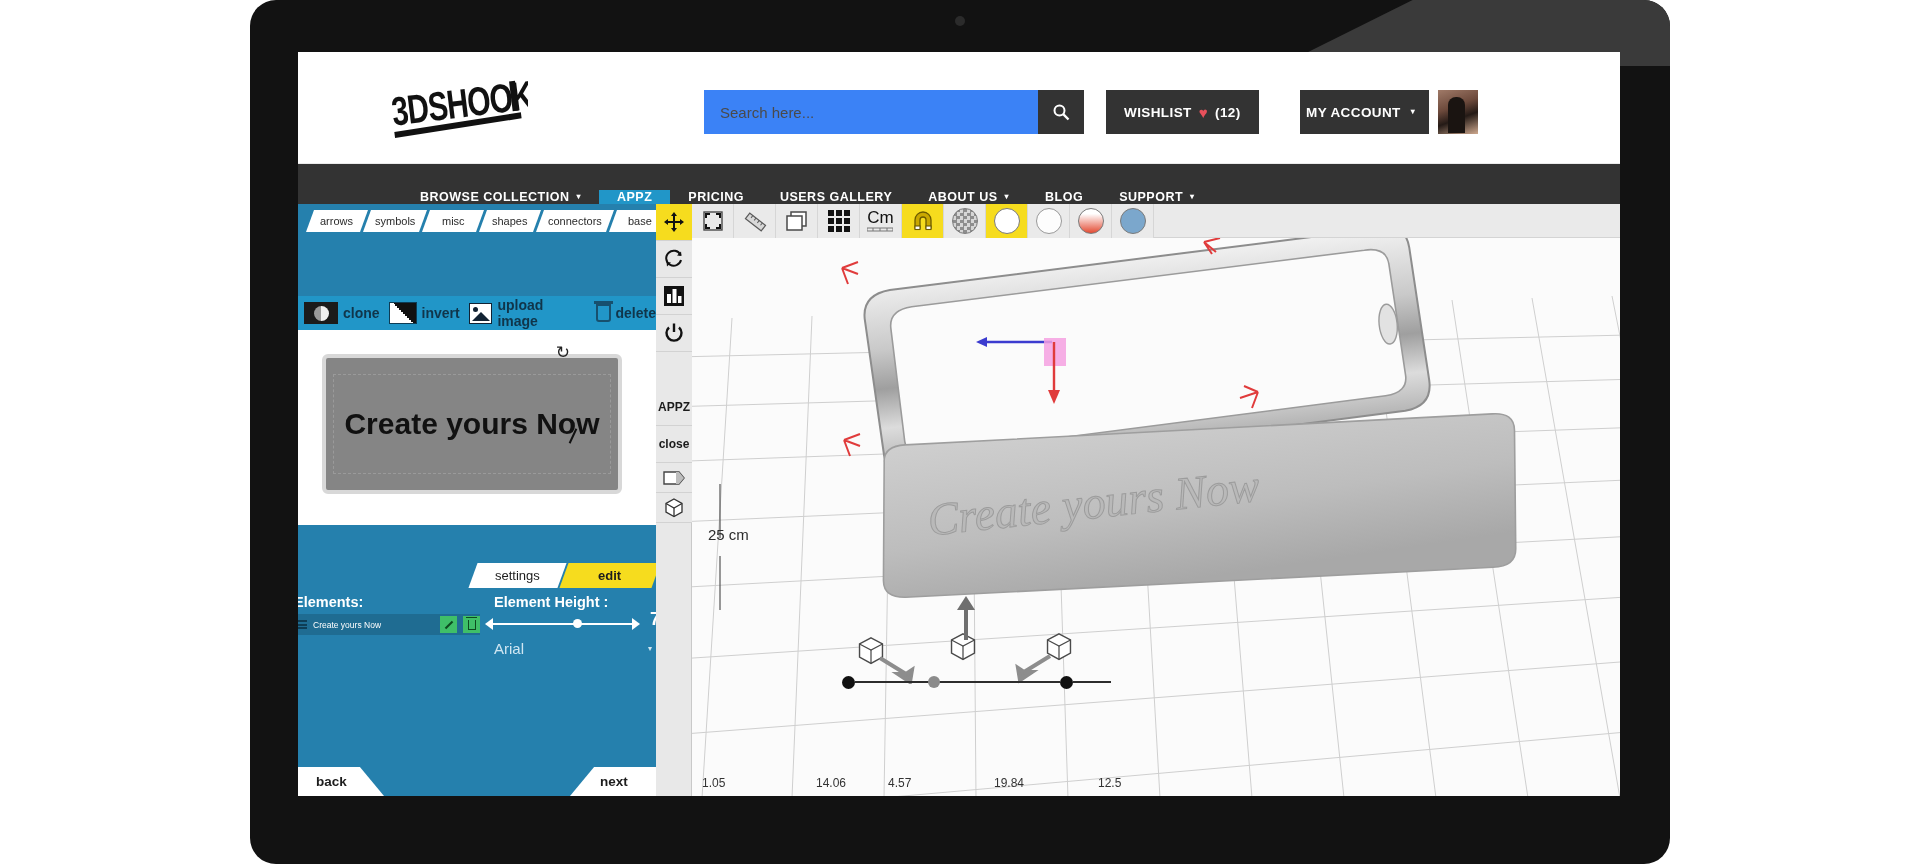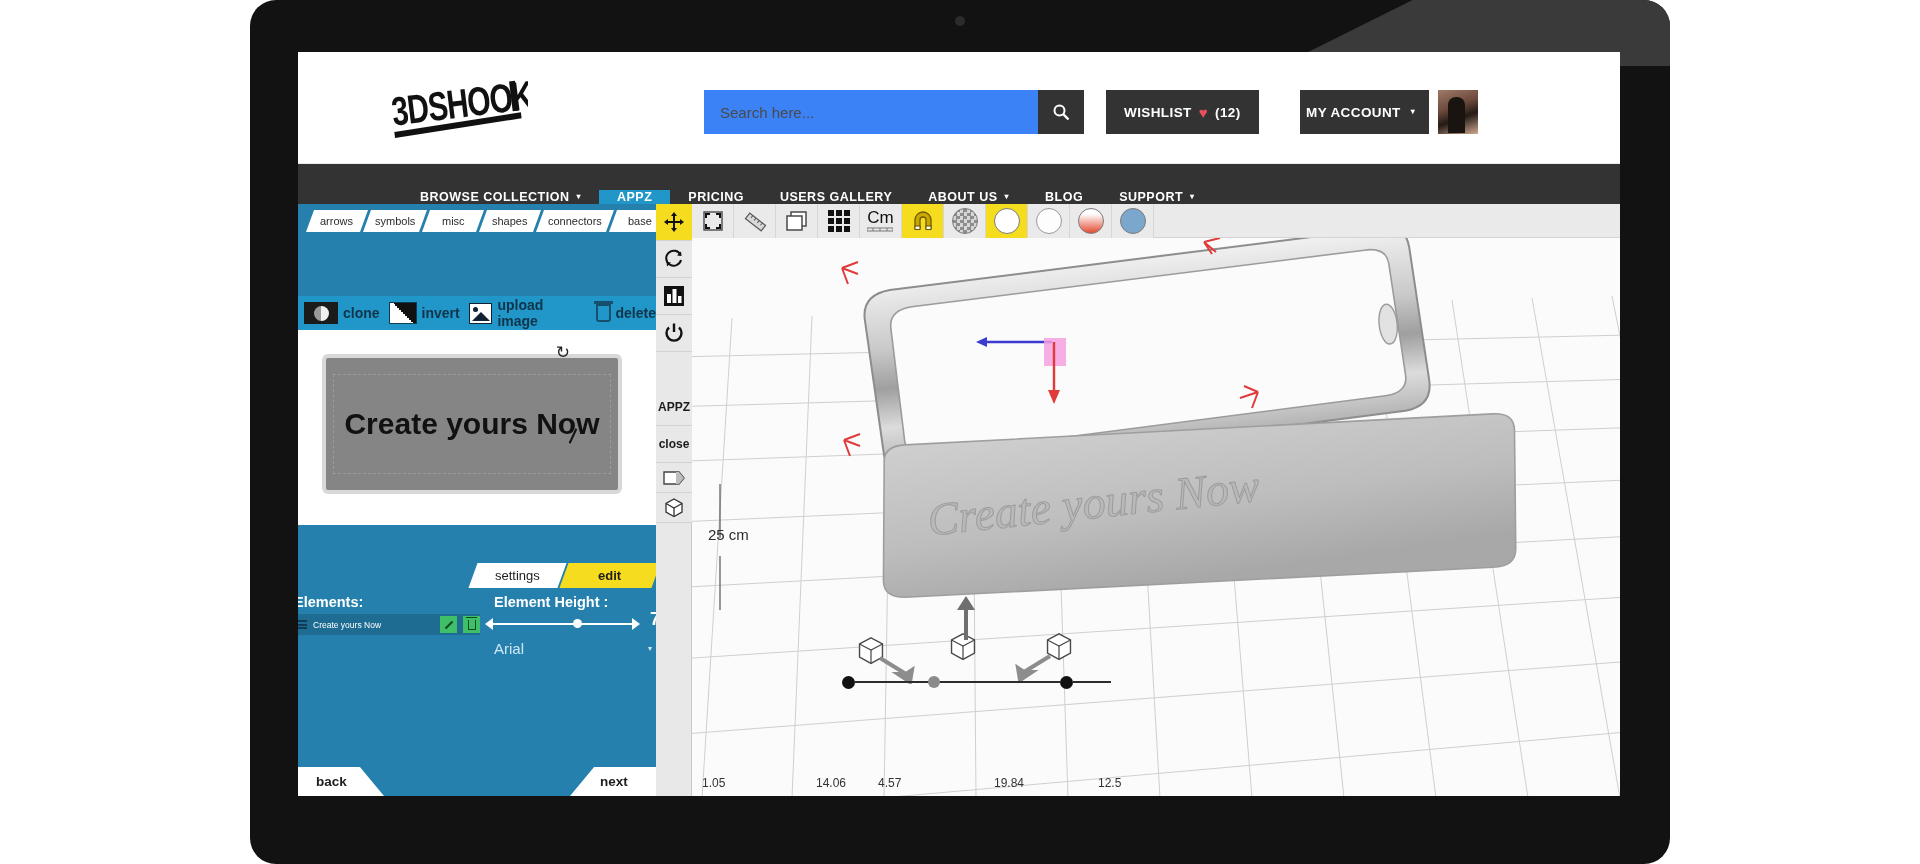--- a/index.html
+++ b/index.html
@@ -958,20 +958,20 @@
           <span class="gizmo-line" style="width:98px;"></span>
         </div>
         <div class="gizmo-slider" style="left:318px; top:438px; width:108px;">
           <span class="gizmo-line" style="width:50px;"></span>
           <span class="gizmo-knob"></span>
           <span class="gizmo-line" style="width:38px;"></span>
         </div>
 
         <span class="axis-tick" style="left:10px;">1.05</span>
         <span class="axis-tick" style="left:124px;">14.06</span>
-        <span class="axis-tick" style="left:186px;">4.57</span>
+        <span class="axis-tick" style="left:196px;">4.57</span>
         <span class="axis-tick" style="left:302px;">19.84</span>
         <span class="axis-tick" style="left:406px;">12.5</span>
       </div>
 
     </div>
   </div>
 </div>
 
 </body></html>

